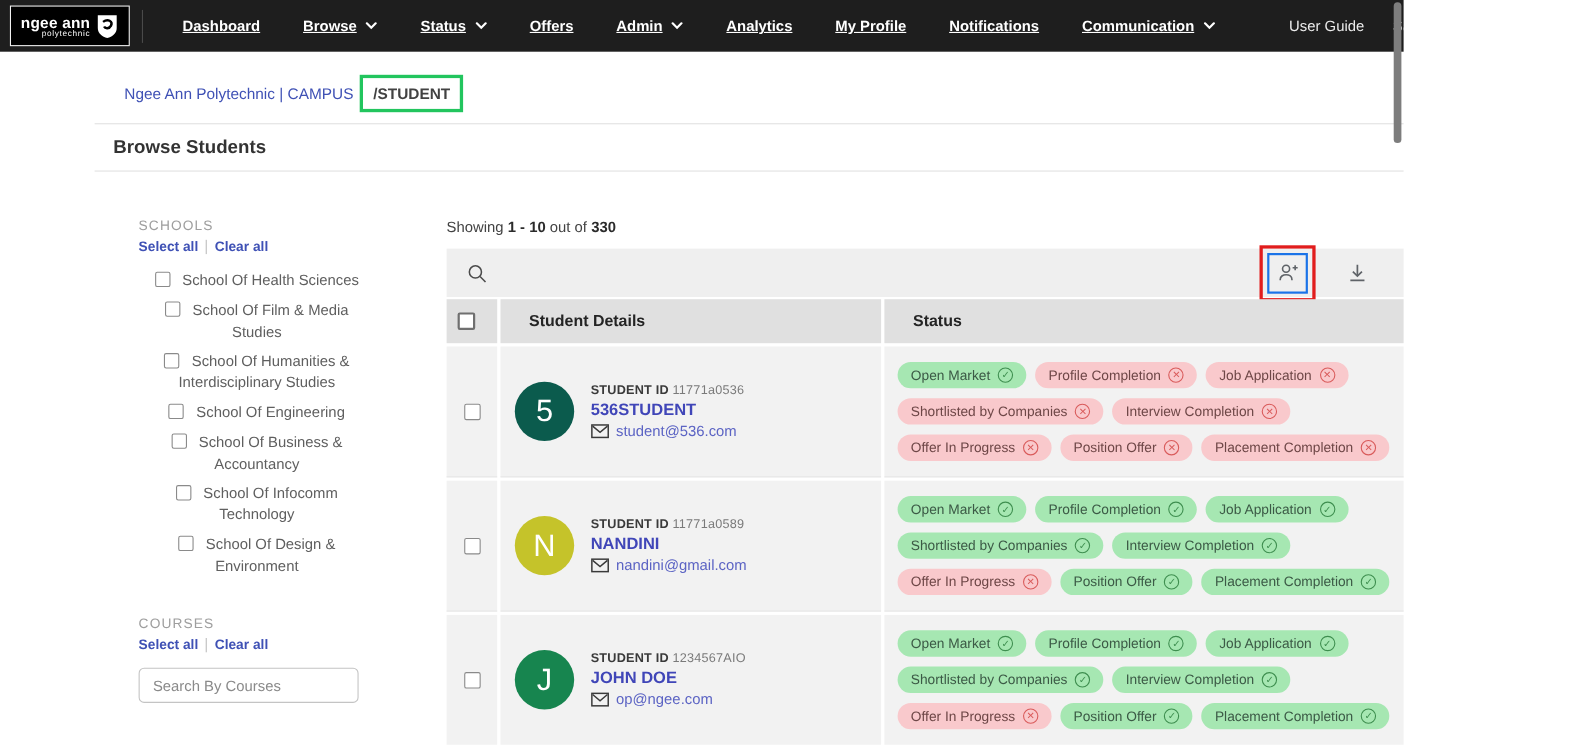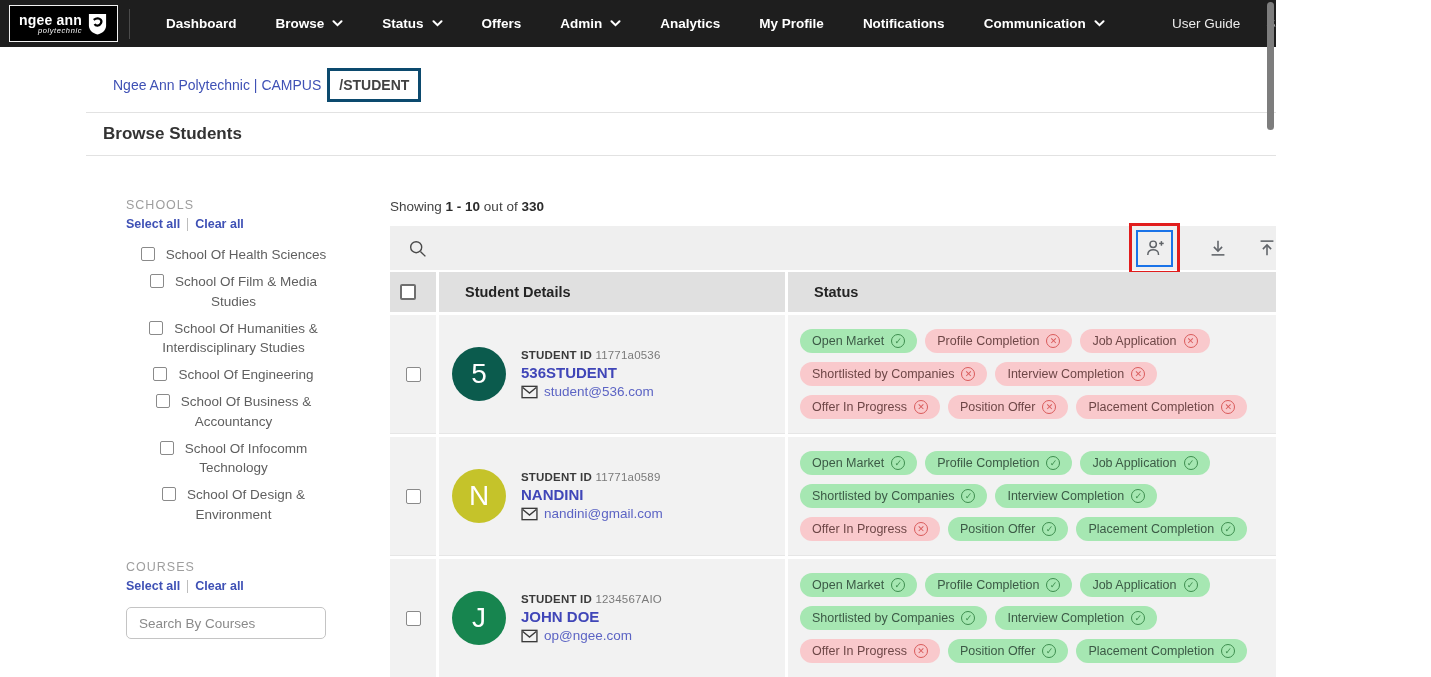--- a/index.html
+++ b/index.html
@@ -6,38 +6,38 @@
   body { background:#fff; font-family:"Liberation Sans", sans-serif; }
   .screen { position:relative; width:1276px; height:677px; background:#fff; overflow:hidden; }
 
   
   .nav { position:absolute; top:0; left:0; width:1431px; height:47px; background:#1e1e1e;
          display:flex; align-items:center; color:#fff; }
   .logo { margin-left:9px; width:109px; height:37px; background:#000; border:1px solid #f2f2f2;
           display:flex; align-items:center; justify-content:center; gap:5px; cursor:pointer; }
   .logo-text { display:flex; flex-direction:column; align-items:flex-end; }
   .logo-l1 { font-weight:bold; font-size:14px; line-height:14px; letter-spacing:.2px; }
-  .logo-l2 { font-size:7.5px; letter-spacing:.6px; line-height:8px;font-style:italic; }
+  .logo-l2 { font-size:7.5px; letter-spacing:.6px; line-height:8px; }
   .nav-sep { width:1px; height:30px; background:#4a4a4a; margin-left:11px; }
-  .nav-items { display:flex; align-items:center; margin-left:36px; gap:39px; }
+  .nav-items { display:flex; align-items:center; margin-left:36px; gap:39px;text-decoration:underline; }
   .nav-item { display:flex; align-items:center; gap:8px; font-weight:bold; font-size:13.5px;
               white-space:nowrap; cursor:pointer; }
   .nav-right { margin-left:auto; margin-right:26px; display:flex; align-items:center; gap:26px;
                font-size:13.5px; color:#ececec; }
   .nav-right span { cursor:pointer; white-space:nowrap; }
 
   
   .sb-thumb { position:absolute; right:2px; top:2px; width:7px; height:128px; background:#7d7d7d;
               border-radius:4px; z-index:60; }
 
   
   .breadcrumb { position:absolute; left:113px; top:66px; height:38px; display:flex; align-items:center;
                 font-size:14px; }
   .bc-root { color:#3f51b5; cursor:pointer; }
-  .bc-current { font-weight:bold; color:#424242; border:3px solid #0c4a6e; padding:6px 9px;
+  .bc-current { font-weight:bold; color:#424242; border:3px solid #22c55e; padding:6px 9px;
                 margin-left:6px; }
   .divider { position:absolute; left:86px; width:1232px; border-top:1px solid #e2e2e2; }
   .d1 { top:112px; } .d2 { top:155px; }
   .page-title { position:absolute; left:103px; top:124px; font-size:17px; font-weight:bold; color:#333; }
 
   
   .sidebar { position:absolute; left:126px; top:198px; width:215px; }
   .side-h { color:#9e9e9e; font-size:12.5px; letter-spacing:1px; }
   .side-links { margin-top:5px; font-size:12.5px; font-weight:bold; color:#3f51b5; display:flex; align-items:center; }
   .side-links .lnk { cursor:pointer; }
@@ -46,21 +46,21 @@
   .school { font-size:13.5px; color:#5f5f5f; line-height:19.5px; margin-bottom:7.5px; }
   .cb { display:inline-block; width:14px; height:14px; border:1.5px solid #8a8a8a; border-radius:2px;
         background:#fff; vertical-align:-2px; margin-right:11px; cursor:pointer; }
   .courses-block { margin-top:36px; }
   .search-courses { margin-top:14px; width:200px; height:32px; border:1px solid #c4c4c4; border-radius:5px;
         padding:0 12px; font-size:13.5px; color:#555; outline:none; background:#fff;
         font-family:"Liberation Sans", sans-serif; }
   .search-courses::placeholder { color:#8a8a8a; }
 
   
-  .main { position:absolute; left:390px; top:155px; width:905px; }
+  .main { position:absolute; left:406px; top:155px; width:905px; }
   .showing { margin-top:44px; font-size:13.5px; color:#424242; }
   .showing b { color:#2b2b2b; }
 
   .toolbar { margin-top:12px; height:44px; background:#efefef; display:flex; align-items:center;
              padding:0 17px; }
   .tb-right { margin-left:auto; display:flex; align-items:center; gap:27px; }
   .icon-btn { display:flex; align-items:center; justify-content:center; cursor:pointer; }
   .anno-red { border:3px solid #e11d1d; padding:4px; display:flex; }
   .btn-addu { width:37px; height:37px; border:2px solid #1a73e8; display:flex; align-items:center;
               justify-content:center; cursor:pointer; }

